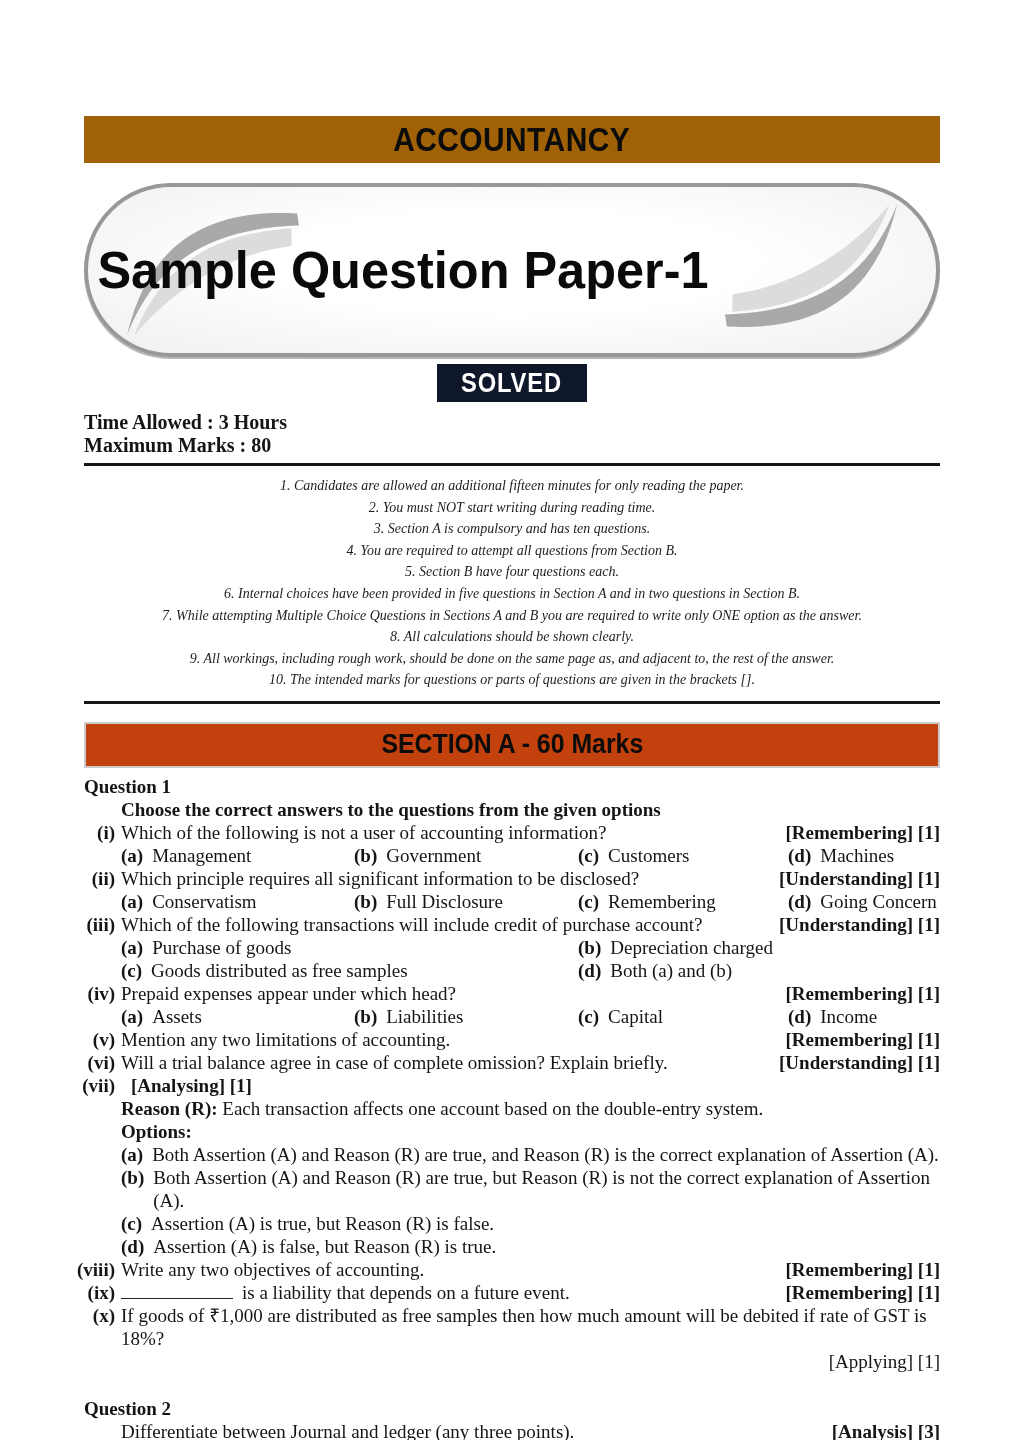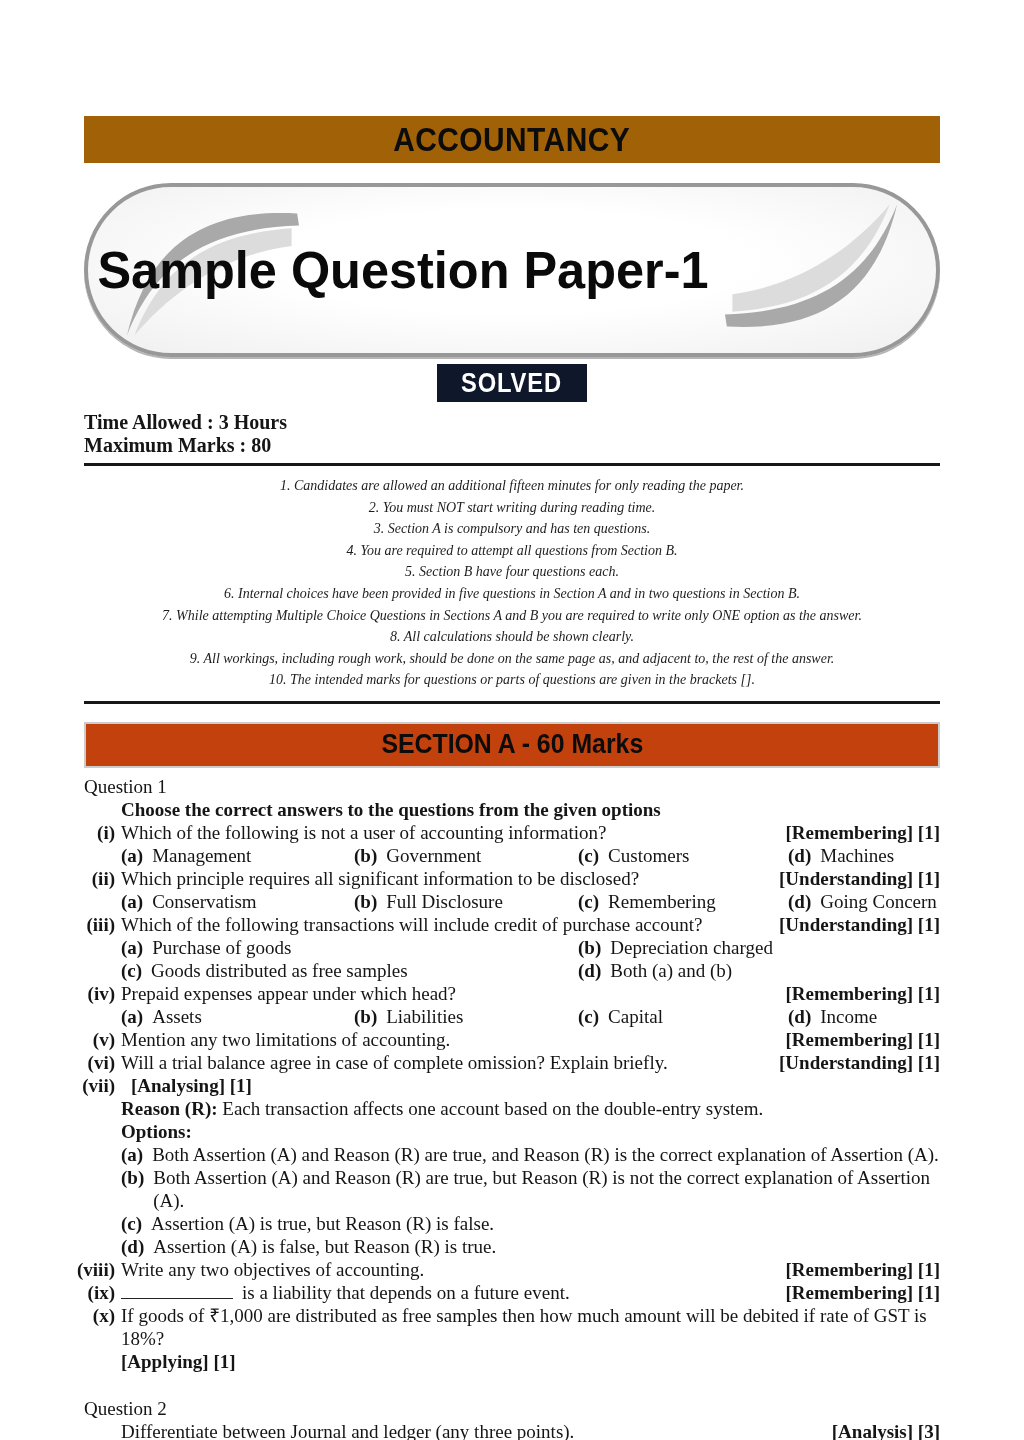--- a/index.html
+++ b/index.html
@@ -66,36 +66,36 @@
     margin-top: 18px; height: 46px; background: #c2410c; border: 2px solid #cccccc;
     display: flex; align-items: center; justify-content: center;
   }
   .section-text {
     font-family: "Liberation Sans", sans-serif; font-weight: bold; font-size: 27px;
     display: inline-block; transform: scaleX(.92); color: #0c0c0c;
   }
 
   
   .content { font-size: 19px; line-height: 23px; }
-  .qlabel { font-weight: normal; margin-top: 7px; }
+  .qlabel { font-weight: bold; margin-top: 7px; }
   .intro  { font-weight: bold; margin-left: 37px; }
   .part   { display: flex; }
   .pnum   { flex: none; width: 41px; margin-left: -10px; margin-right: 6px;
             text-align: right; font-weight: bold; white-space: nowrap; }
   .pbody  { flex: 1; min-width: 0; }
   .prow   { display: flex; }
   .ptext  { flex: 1; }
   .ptag   { flex: none; font-weight: bold; padding-left: 10px; white-space: nowrap; }
   .opts   { display: flex; }
   .opt    { display: flex; }
   .olabel { font-weight: bold; margin-right: 9px; }
   .w1 { width: 233px; flex: none; } .w2 { width: 224px; flex: none; }
   .w3 { width: 210px; flex: none; } .w4 { flex: 1; }
   .wa { width: 457px; flex: none; } .wb { flex: 1; }
-  .tag-line { text-align: left; font-weight: bold; }
+  .tag-line { text-align: right; font-weight: normal; }
   .blank { display: inline-block; width: 112px; height: 15px;
            border-bottom: 1.5px solid #222; margin-right: 9px; vertical-align: baseline; }
   .q2 { margin-top: 24px; }
   .q2row { display: flex; margin-left: 37px; }
 </style>
 </head>
 <body>
 
 <div class="page">
   <div class="inner">

